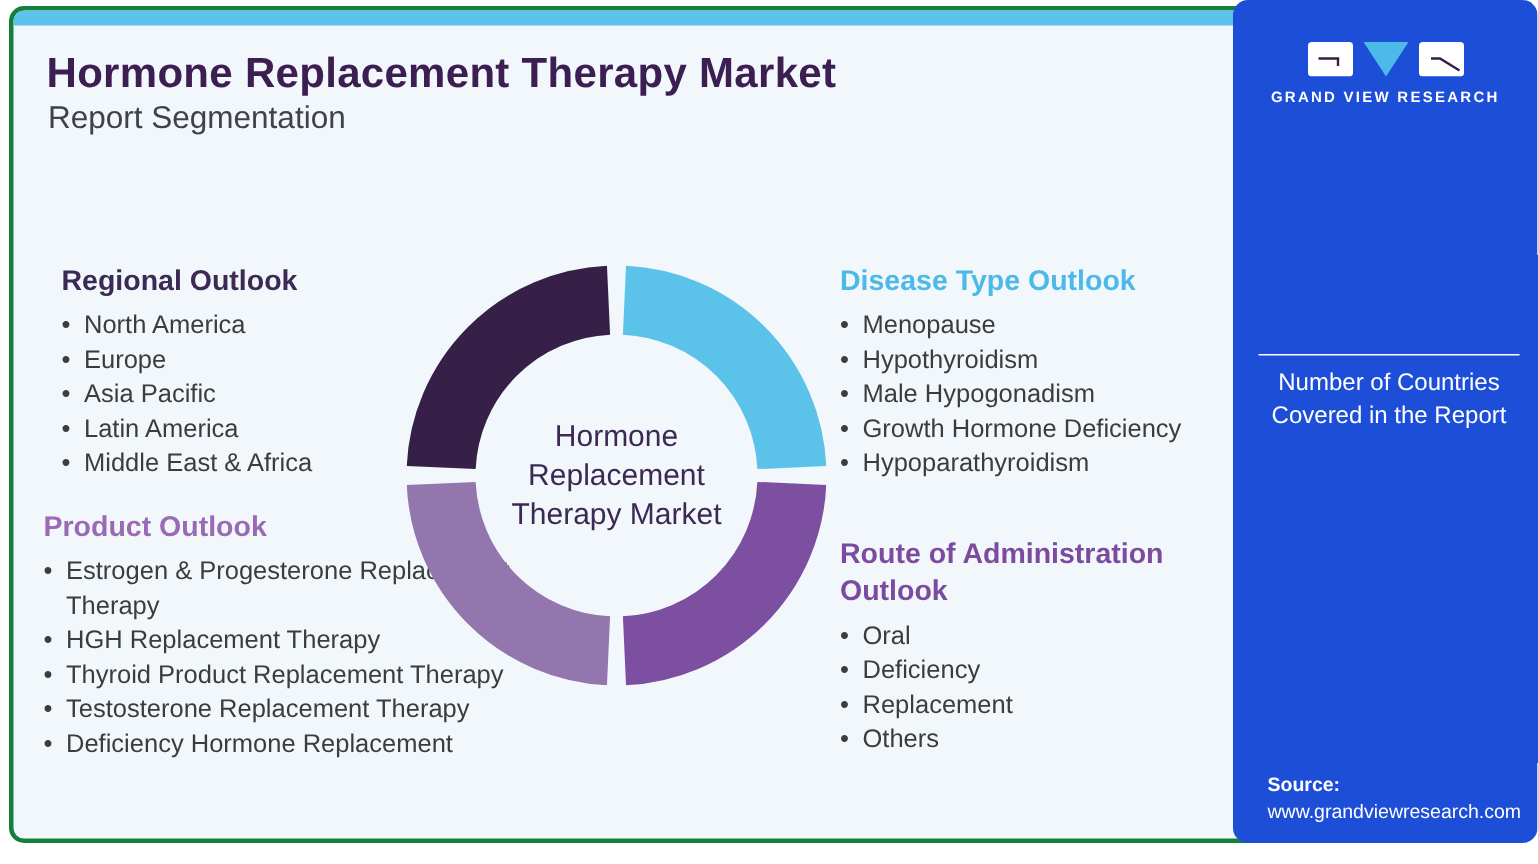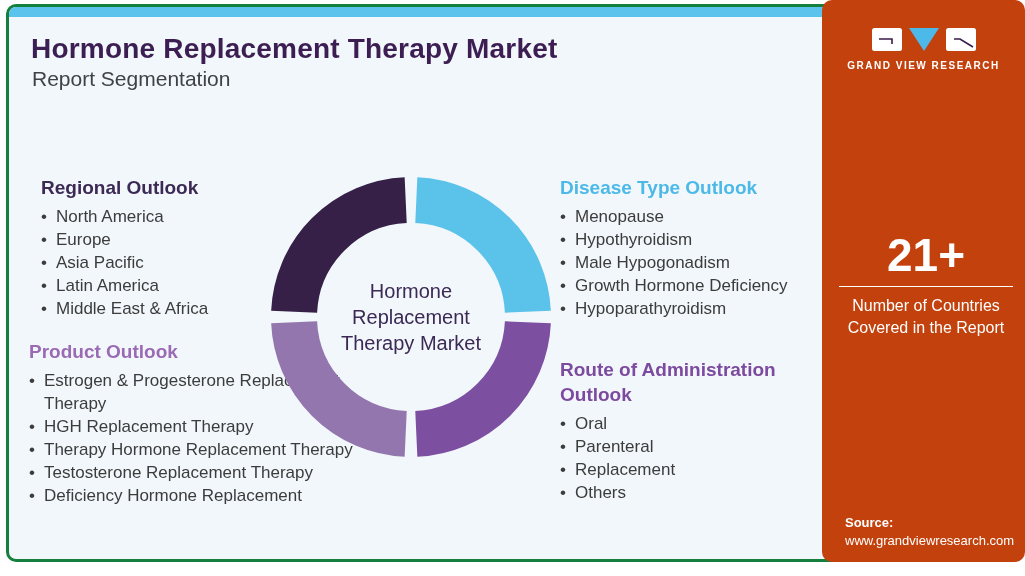--- a/index.html
+++ b/index.html
@@ -85,21 +85,21 @@
     display: block; width: 170px;
     font-size: 20px; line-height: 26px;
     color: #3c2a55;
   }
 
   
   .panel {
     position: absolute;
     left: 822px; top: 0;
     width: 203px; height: 562px;
-    background: #c2410c;
+    background: #1d4ed8;
     border-radius: 10px;
     color: #ffffff;
   }
   .logo-block {
     position: absolute; top: 27px; left: 0; right: 0;
     display: flex; flex-direction: column; align-items: center;
   }
   .logo-glyphs { display: flex; align-items: center; gap: 7px; height: 24px; }
   .logo-text {
     margin-top: 9px;
@@ -189,21 +189,21 @@
         <li>
           <span class="bullet">•</span>
           <span class="txt">Estrogen &amp; Progesterone Replacement Therapy</span>
         </li>
         <li>
           <span class="bullet">•</span>
           <span class="txt">HGH Replacement Therapy</span>
         </li>
         <li>
           <span class="bullet">•</span>
-          <span class="txt">Therapy Hormone Replacement Therapy</span>
+          <span class="txt">Thyroid Product Replacement Therapy</span>
         </li>
         <li>
           <span class="bullet">•</span>
           <span class="txt">Testosterone Replacement Therapy</span>
         </li>
         <li>
           <span class="bullet">•</span>
           <span class="txt">Deficiency Hormone Replacement</span>
         </li>
       </ul>
@@ -211,21 +211,21 @@
 
   <div class="section sec-route">
     <h2>Route of Administration Outlook</h2>
     <ul>
         <li>
           <span class="bullet">•</span>
           <span class="txt">Oral</span>
         </li>
         <li>
           <span class="bullet">•</span>
-          <span class="txt">Parenteral</span>
+          <span class="txt">Deficiency</span>
         </li>
         <li>
           <span class="bullet">•</span>
           <span class="txt">Replacement</span>
         </li>
         <li>
           <span class="bullet">•</span>
           <span class="txt">Others</span>
         </li>
       </ul>
@@ -256,21 +256,20 @@
       </svg>
       <svg width="30" height="23" viewBox="0 0 30 23">
         <rect x="0" y="0" width="30" height="23" rx="2.5" fill="#ffffff"></rect>
         <path d="M8 11 H14 L27 19" fill="none" stroke="#381c4a" stroke-width="1.6"></path>
       </svg>
     </div>
     <div class="logo-text">GRAND VIEW RESEARCH</div>
   </div>
 
   <div class="stat-block">
-    <div class="stat-value">21+</div>
     <hr class="stat-divider">
     <div class="stat-label">Number of Countries Covered in the Report</div>
   </div>
 
   <div class="source-block">
     <div class="source-label">Source:</div>
     <div class="source-url">www.grandviewresearch.com</div>
   </div>
 </div>
 

